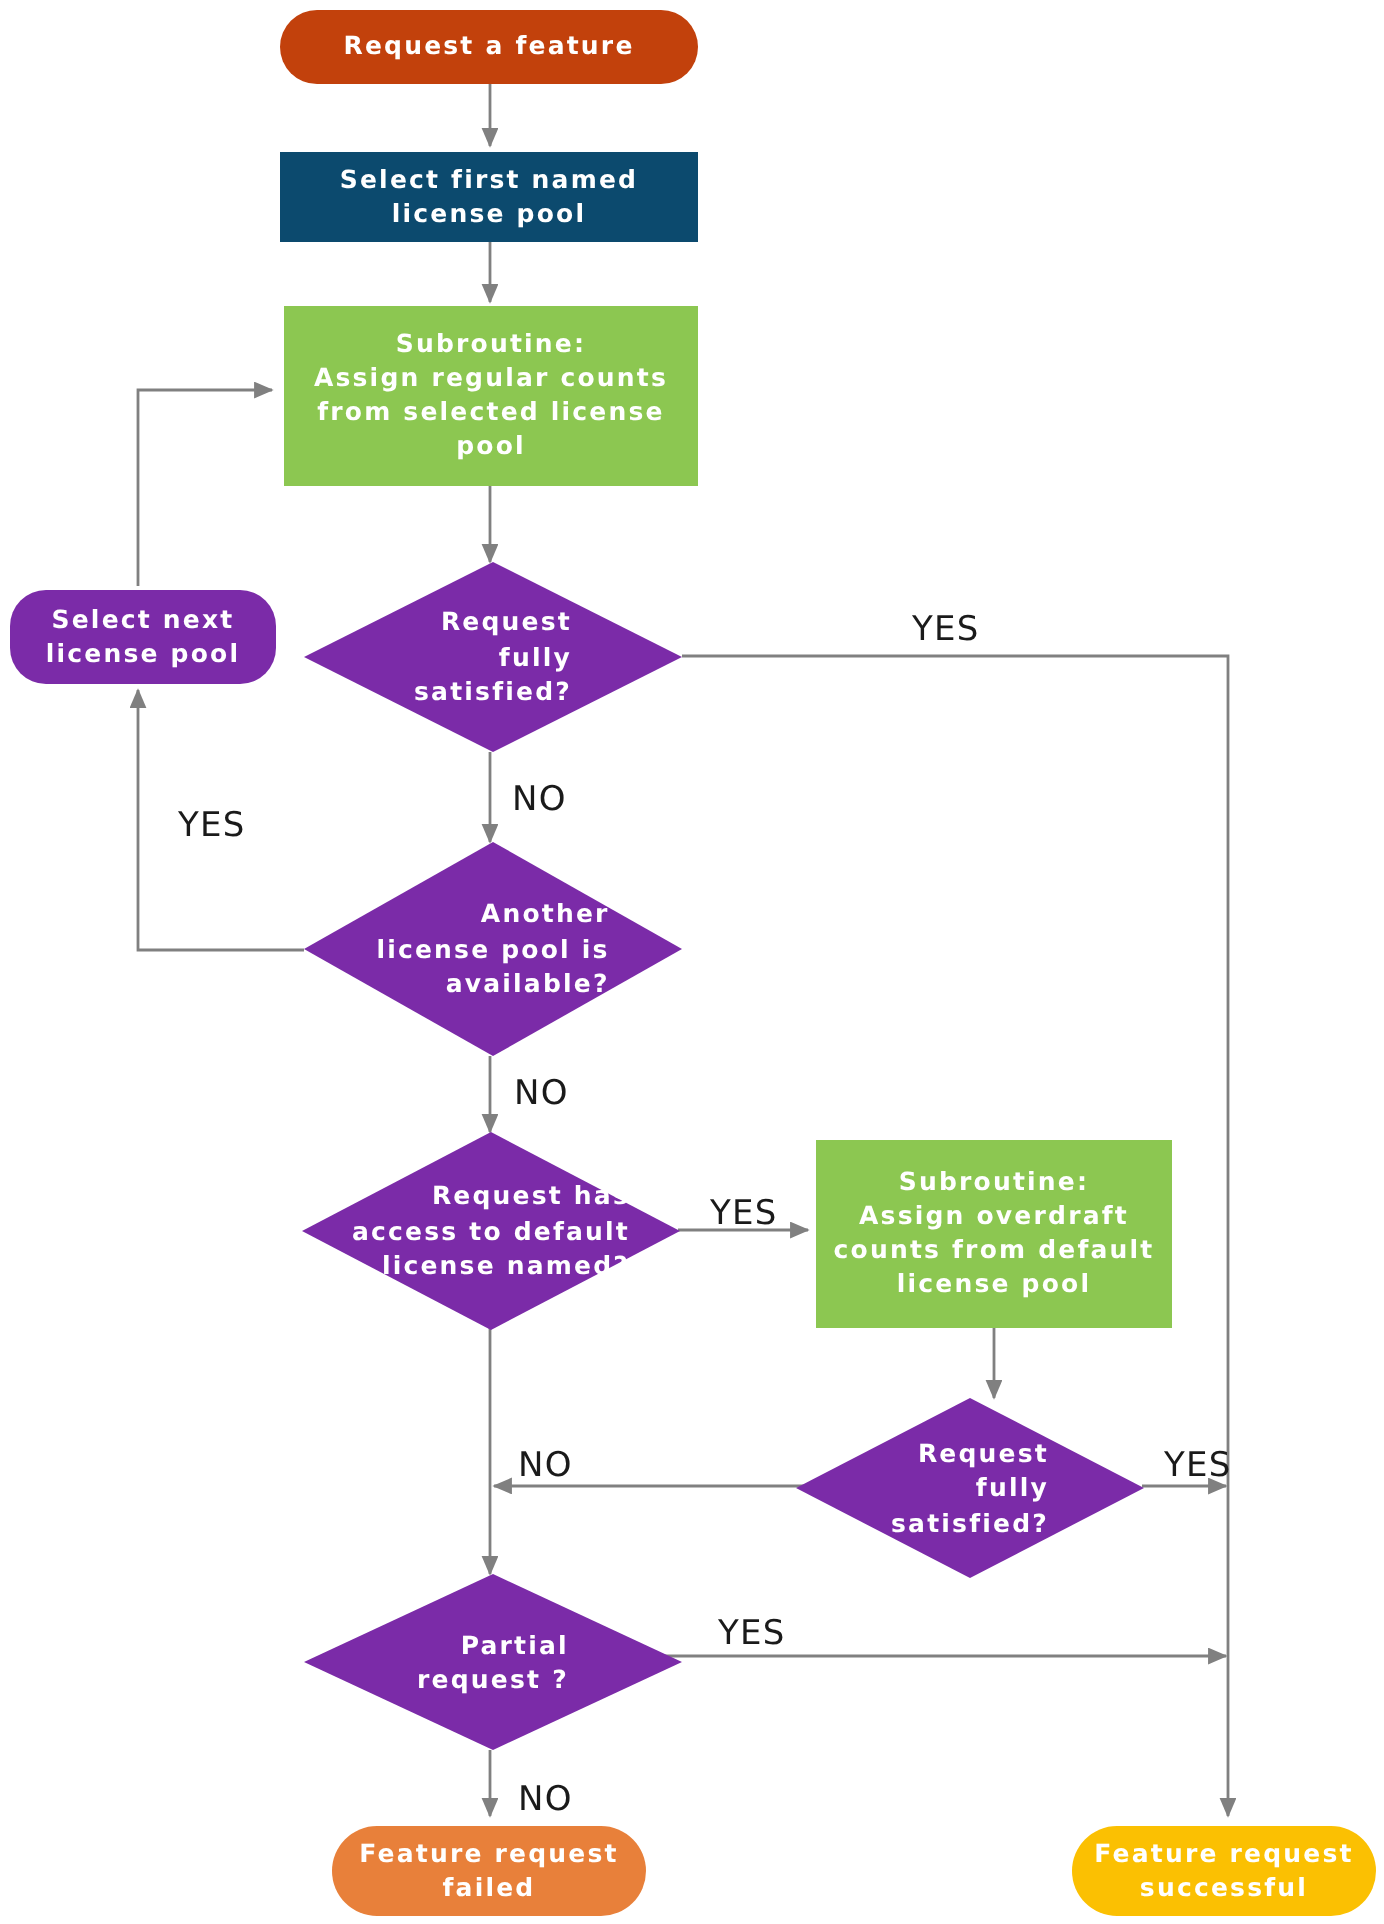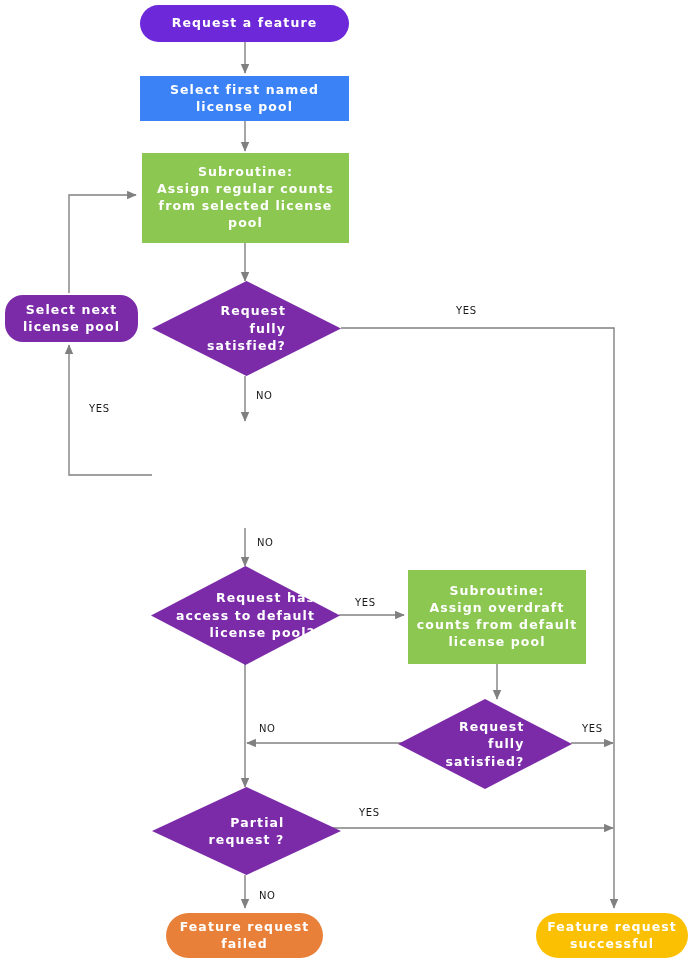--- a/index.html
+++ b/index.html
@@ -70,21 +70,21 @@
     font-weight: bold;
     font-size: 12.5px;
     letter-spacing: 1.1px;
     line-height: 1.4;
     white-space: pre-line;
     box-sizing: border-box;
   }
   .edge-label {
     position: absolute;
     color: #1a1a1a;
-    font-size: 10px;
+    font-size: 17px;
     letter-spacing: 0.6px;
     font-weight: normal;
     white-space: nowrap;
   }
 </style>
 </head>
 <body>
 
 <div id="canvas">
 
@@ -121,25 +121,25 @@
       <path d="M571,743 L613,743" marker-end="url(#arrow)"></path>
 
       <path d="M423,743 L247,743" marker-end="url(#arrow)"></path>
 
       <path d="M311,828 L613,828" marker-end="url(#arrow)"></path>
 
       <path d="M245,875 L245,908" marker-end="url(#arrow)"></path>
     </g>
   </svg>
 
-  <div class="node terminal" style="left:140px; top:5px; width:209px; height:37px; background:#6d28d9;">
+  <div class="node terminal" style="left:140px; top:5px; width:209px; height:37px; background:#c2410c;">
     <span class="txt">Request a feature</span>
   </div>
 
-  <div class="node rect" style="left:140px; top:76px; width:209px; height:45px; background:#3b82f6;">
+  <div class="node rect" style="left:140px; top:76px; width:209px; height:45px; background:#0c4a6e;">
     <span class="txt">Select first named
 license pool</span>
   </div>
 
   <div class="node rect" style="left:142px; top:153px; width:207px; height:90px; background:#8CC751;">
     <span class="txt">Subroutine:
 Assign regular counts
 from selected license
 pool</span>
   </div>
@@ -151,28 +151,36 @@
 
   <div class="diamond-wrap" style="left:152px; top:281px; width:189px; height:95px;">
     <svg class="diamond-shape" viewBox="0 0 189 95" preserveAspectRatio="none">
       <polygon points="94.5,0 189,47.5 94.5,95 0,47.5" fill="#7B2BA8"></polygon>
     </svg>
     <div class="diamond-label">Request
 fully
 satisfied?</div>
   </div>
 
+  <div class="diamond-wrap" style="left:152px; top:421px; width:189px; height:107px;">
+    <svg class="diamond-shape" viewBox="0 0 189 107" preserveAspectRatio="none">
+      <polygon points="94.5,0 189,53.5 94.5,107 0,53.5" fill="#7B2BA8"></polygon>
+    </svg>
+    <div class="diamond-label">Another
+license pool is
+available?</div>
+  </div>
 
   <div class="diamond-wrap" style="left:151px; top:566px; width:189px; height:99px;">
     <svg class="diamond-shape" viewBox="0 0 189 99" preserveAspectRatio="none">
       <polygon points="94.5,0 189,49.5 94.5,99 0,49.5" fill="#7B2BA8"></polygon>
     </svg>
     <div class="diamond-label">Request has
 access to default
-license pool?</div>
+license named?</div>
   </div>
 
   <div class="node rect" style="left:408px; top:570px; width:178px; height:94px; background:#8CC751;">
     <span class="txt">Subroutine:
 Assign overdraft
 counts from default
 license pool</span>
   </div>
 
   <div class="diamond-wrap" style="left:398px; top:699px; width:174px; height:90px;">

